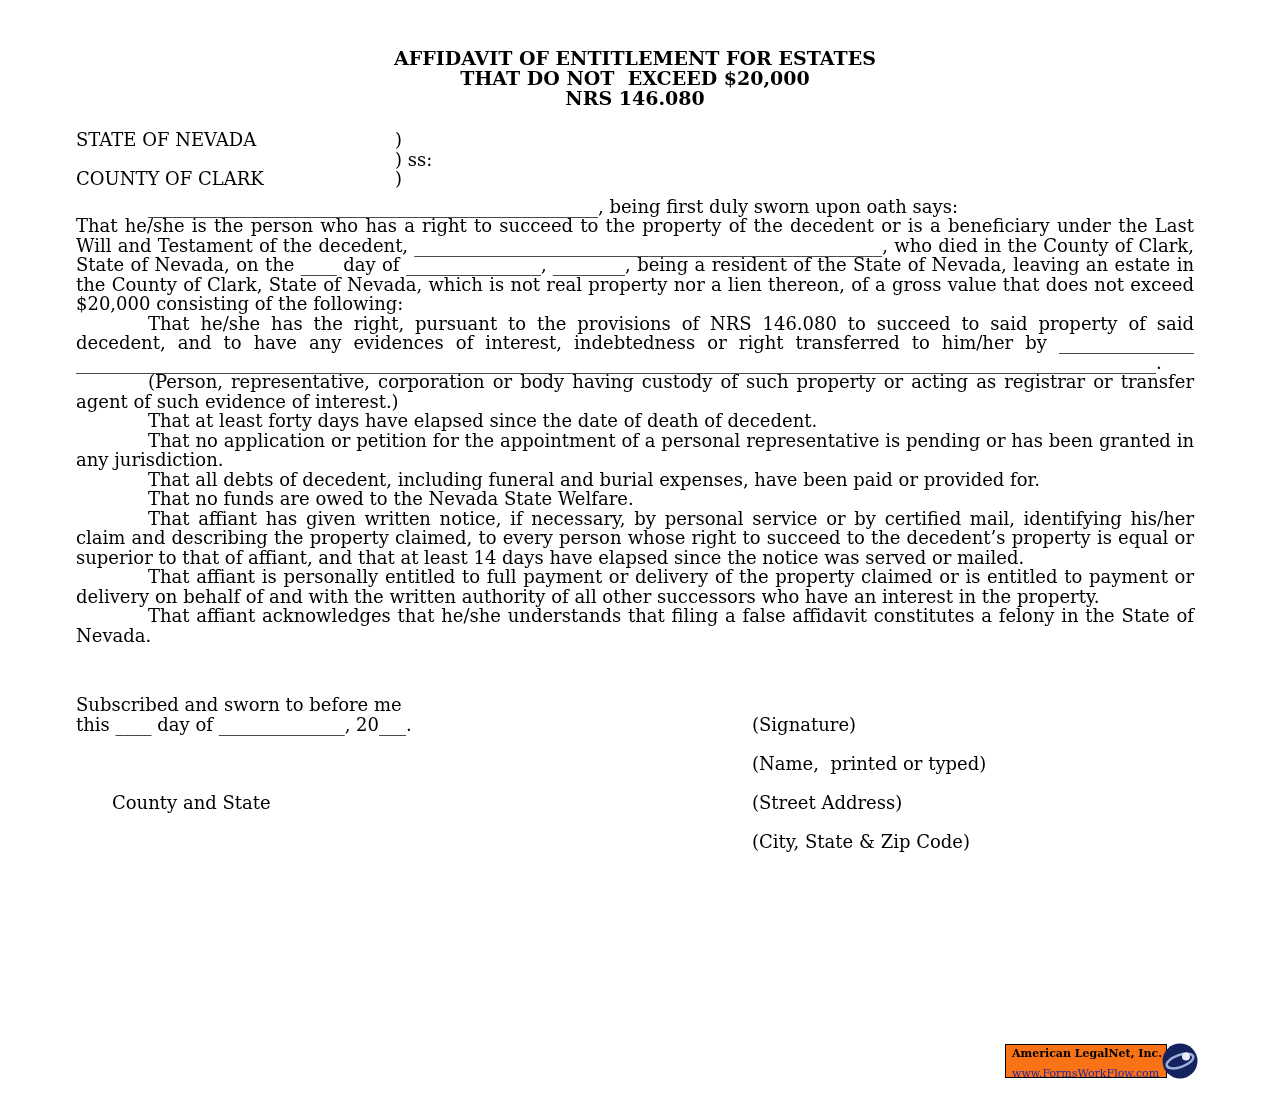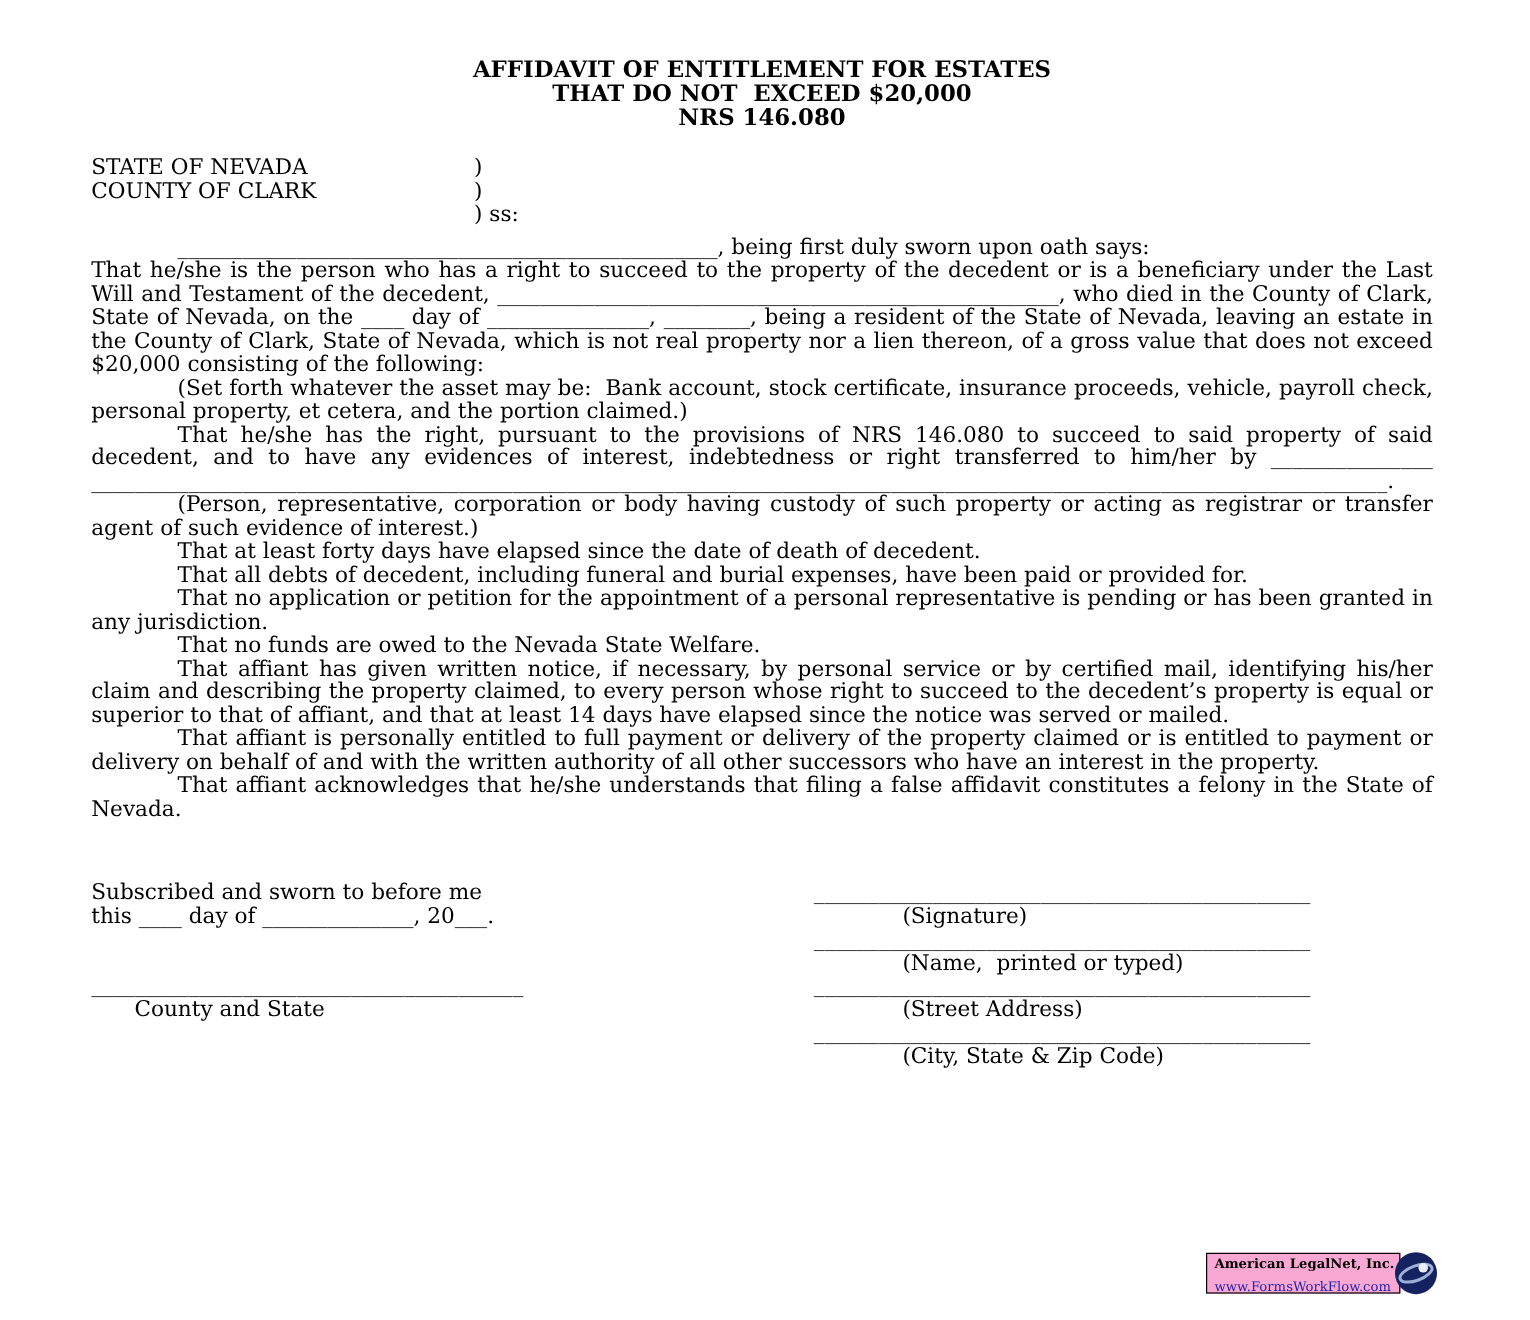--- a/index.html
+++ b/index.html
@@ -26,21 +26,21 @@
   .sig { position:relative; margin-top:50px; height:160px; }
   .sig-left { position:absolute; left:0; top:0; width:480px; }
   .sig-right { position:absolute; left:602px; top:0; width:432px; }
   .sig-blank { white-space:nowrap; overflow:hidden; }
   .sig-label { padding-left:74px; white-space:pre; }
   .notary-blank { margin-top:39px; }
   .notary-label2 { padding-left:36px; }
   .badge { position:absolute; left:1005px; top:1042px; width:194px; height:38px; }
   .badge-box {
     position:absolute; left:0; top:2px; width:162px; height:34px;
-    border:1px solid #000000; padding:2px 4px 0 6px; background:#f9a8d4;
+    border:1px solid #000000; padding:2px 4px 0 6px; background:#f97316;
   }
   .badge-company { font-size:11px; font-weight:bold; line-height:14px; white-space:pre; }
   .badge-url {
     font-size:11px; line-height:13px; color:#2323a8;
     cursor:pointer; white-space:pre; display:inline-block;
   }
   .badge-logo { position:absolute; right:0; top:0; width:38px; height:38px; display:block; }
 </style>
 </head>
 <body>
@@ -49,33 +49,32 @@
   <div class="content">
 
     <div class="title">
       <div>AFFIDAVIT OF ENTITLEMENT FOR ESTATES</div>
       <div>THAT DO NOT  EXCEED $20,000</div>
       <div>NRS 146.080</div>
     </div>
 
     <div class="venue">
       <div><span class="venue-left">STATE OF NEVADA</span><span>)</span></div>
+      <div><span class="venue-left"></span><span>) ss:</span></div>
       <div><span class="venue-left">COUNTY OF CLARK</span><span>)</span></div>
-      <div><span class="venue-left"></span><span>) ss:</span></div>
     </div>
 
     <div class="docbody">
       <p class="para indent">__________________________________________________, being first duly sworn upon oath says:</p>
       <p class="para">That he/she is the person who has a right to succeed to the property of the decedent or is a beneficiary under the Last Will and Testament of the decedent, ____________________________________________________, who died in the County of Clark, State of Nevada, on the ____ day of _______________, ________, being a resident of the State of Nevada, leaving an estate in the County of Clark, State of Nevada, which is not real property nor a lien thereon, of a gross value that does not exceed $20,000 consisting of the following:</p>
-      <p class="para indent">(Set forth whatever the asset may be:&nbsp; Bank account, stock certificate, insurance proceeds, vehicle, payroll check, personal property, et cetera, and the portion claimed.)</p>
       <p class="para indent">That he/she has the right, pursuant to the provisions of NRS 146.080 to succeed to said property of said decedent, and to have any evidences of interest, indebtedness or right transferred to him/her by _______________ ________________________________________________________________________________________________________________________.</p>
       <p class="para indent">(Person, representative, corporation or body having custody of such property or acting as registrar or transfer agent of such evidence of interest.)</p>
       <p class="para indent">That at least forty days have elapsed since the date of death of decedent.</p>
+      <p class="para indent">That no application or petition for the appointment of a personal representative is pending or has been granted in any jurisdiction.</p>
       <p class="para indent">That all debts of decedent, including funeral and burial expenses, have been paid or provided for.</p>
-      <p class="para indent">That no application or petition for the appointment of a personal representative is pending or has been granted in any jurisdiction.</p>
       <p class="para indent">That no funds are owed to the Nevada State Welfare.</p>
       <p class="para indent">That affiant has given written notice, if necessary, by personal service or by certified mail, identifying his/her claim and describing the property claimed, to every person whose right to succeed to the decedent’s property is equal or superior to that of affiant, and that at least 14 days have elapsed since the notice was served or mailed.</p>
       <p class="para indent">That affiant is personally entitled to full payment or delivery of the property claimed or is entitled to payment or delivery on behalf of and with the written authority of all other successors who have an interest in the property.</p>
       <p class="para indent">That affiant acknowledges that he/she understands that filing a false affidavit constitutes a felony in the State of Nevada.</p>
     </div>
 
     <div class="sig">
       <div class="sig-left">
         <div>Subscribed and sworn to before me</div>
         <div>this ____ day of ______________, 20___.</div>

